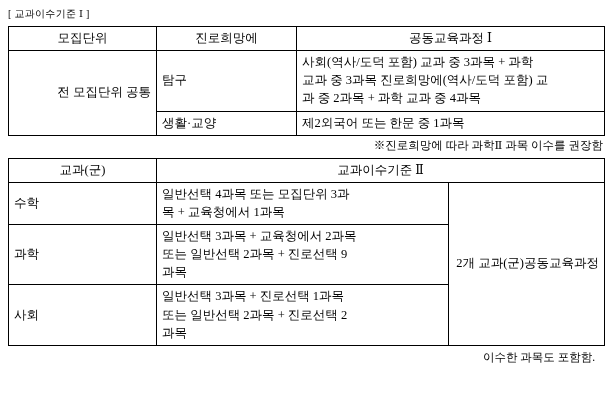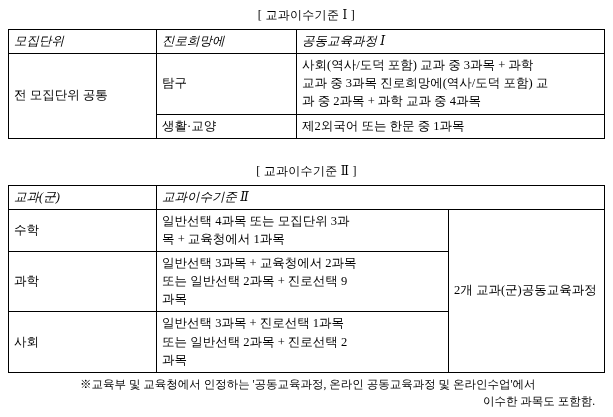--- a/index.html
+++ b/index.html
@@ -16,43 +16,42 @@
     overflow: hidden;
   }
   .page {
     position: relative;
     width: 613px;
     height: 417px;
     box-sizing: border-box;
     padding: 0 8px;
   }
   .caption {
-    text-align: center;
-    font-size: 12px;
+    font-size: 10px;
     letter-spacing: 0.3px;
   }
   .caption-1 { margin-top: 7px; }
   .caption-2 { margin-top: 24px; }
 
   table.grid {
     border-collapse: collapse;
     width: 597px;
     margin: 5px 0 0 0;
     table-layout: fixed;
   }
   table.grid td {
     border: 1px solid #000000;
     padding: 2px 5px 3px 5px;
     font-size: 12.5px;
     line-height: 1.45;
     vertical-align: middle;
     word-break: keep-all;
   }
-  td.center { text-align: left; }
-  td.hdr { text-align: left; font-style: italic; }
+  td.center { text-align: right; }
+  td.hdr { text-align: center; }
   .cell-lines { display: block; }
 
   .note {
     text-align: right;
     font-size: 11.5px;
     margin-top: 2px;
     padding-right: 2px;
   }
   .note-2 {
     text-align: left;
@@ -103,22 +102,22 @@
           <span class="cell-lines">과 중 2과목 + 과학 교과 중 4과목</span>
         </td>
       </tr>
       <tr>
         <td>생활·교양</td>
         <td>제2외국어 또는 한문 중 1과목</td>
       </tr>
     </tbody>
   </table>
 
+  <div class="note">※진로희망에 따라 과학Ⅱ 과목 이수를 권장함</div>
 
-  <div class="caption caption-2">[ 교과이수기준 Ⅱ ]</div>
 
   <table class="grid">
     <colgroup>
         <col class="d1">
         <col class="d2">
         <col class="d3">
       </colgroup>
     <tbody>
       <tr>
         <td class="hdr">교과(군)</td>
@@ -145,17 +144,16 @@
         <td>
           <span class="cell-lines">일반선택 3과목 + 진로선택 1과목</span>
           <span class="cell-lines">또는 일반선택 2과목 + 진로선택 2</span>
           <span class="cell-lines">과목</span>
         </td>
       </tr>
     </tbody>
   </table>
 
   <div class="note-2">
-    <span>※교육부 및 교육청에서 인정하는 '공동교육과정, 온라인 공동교육과정 및 온라인수업'에서</span>
     <span class="l2">이수한 과목도 포함함.</span>
   </div>
 
 </div>
 
 </body></html>

